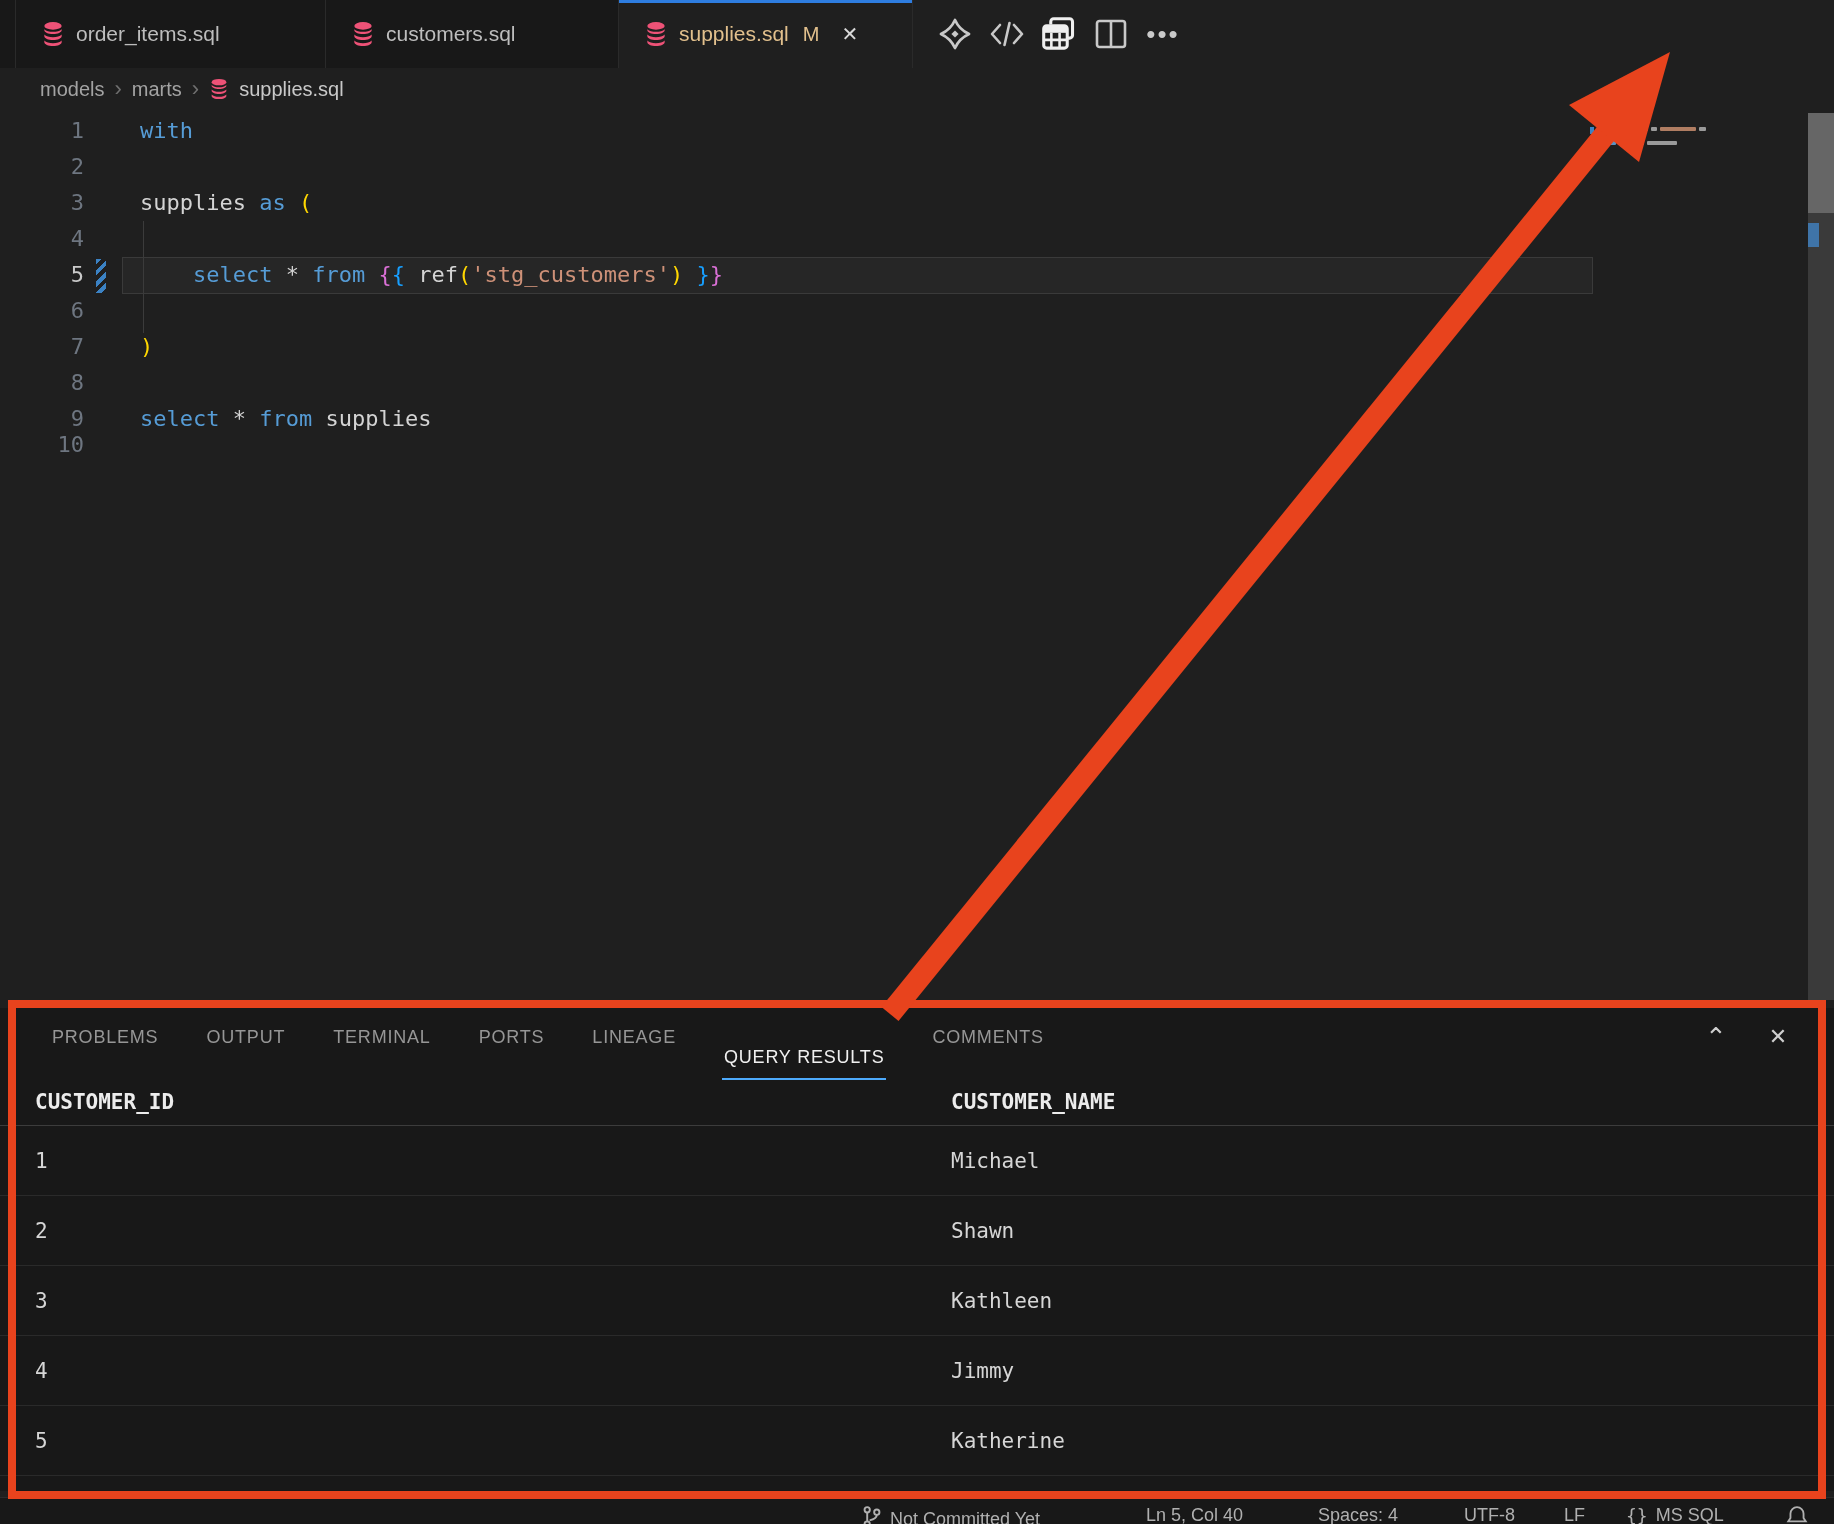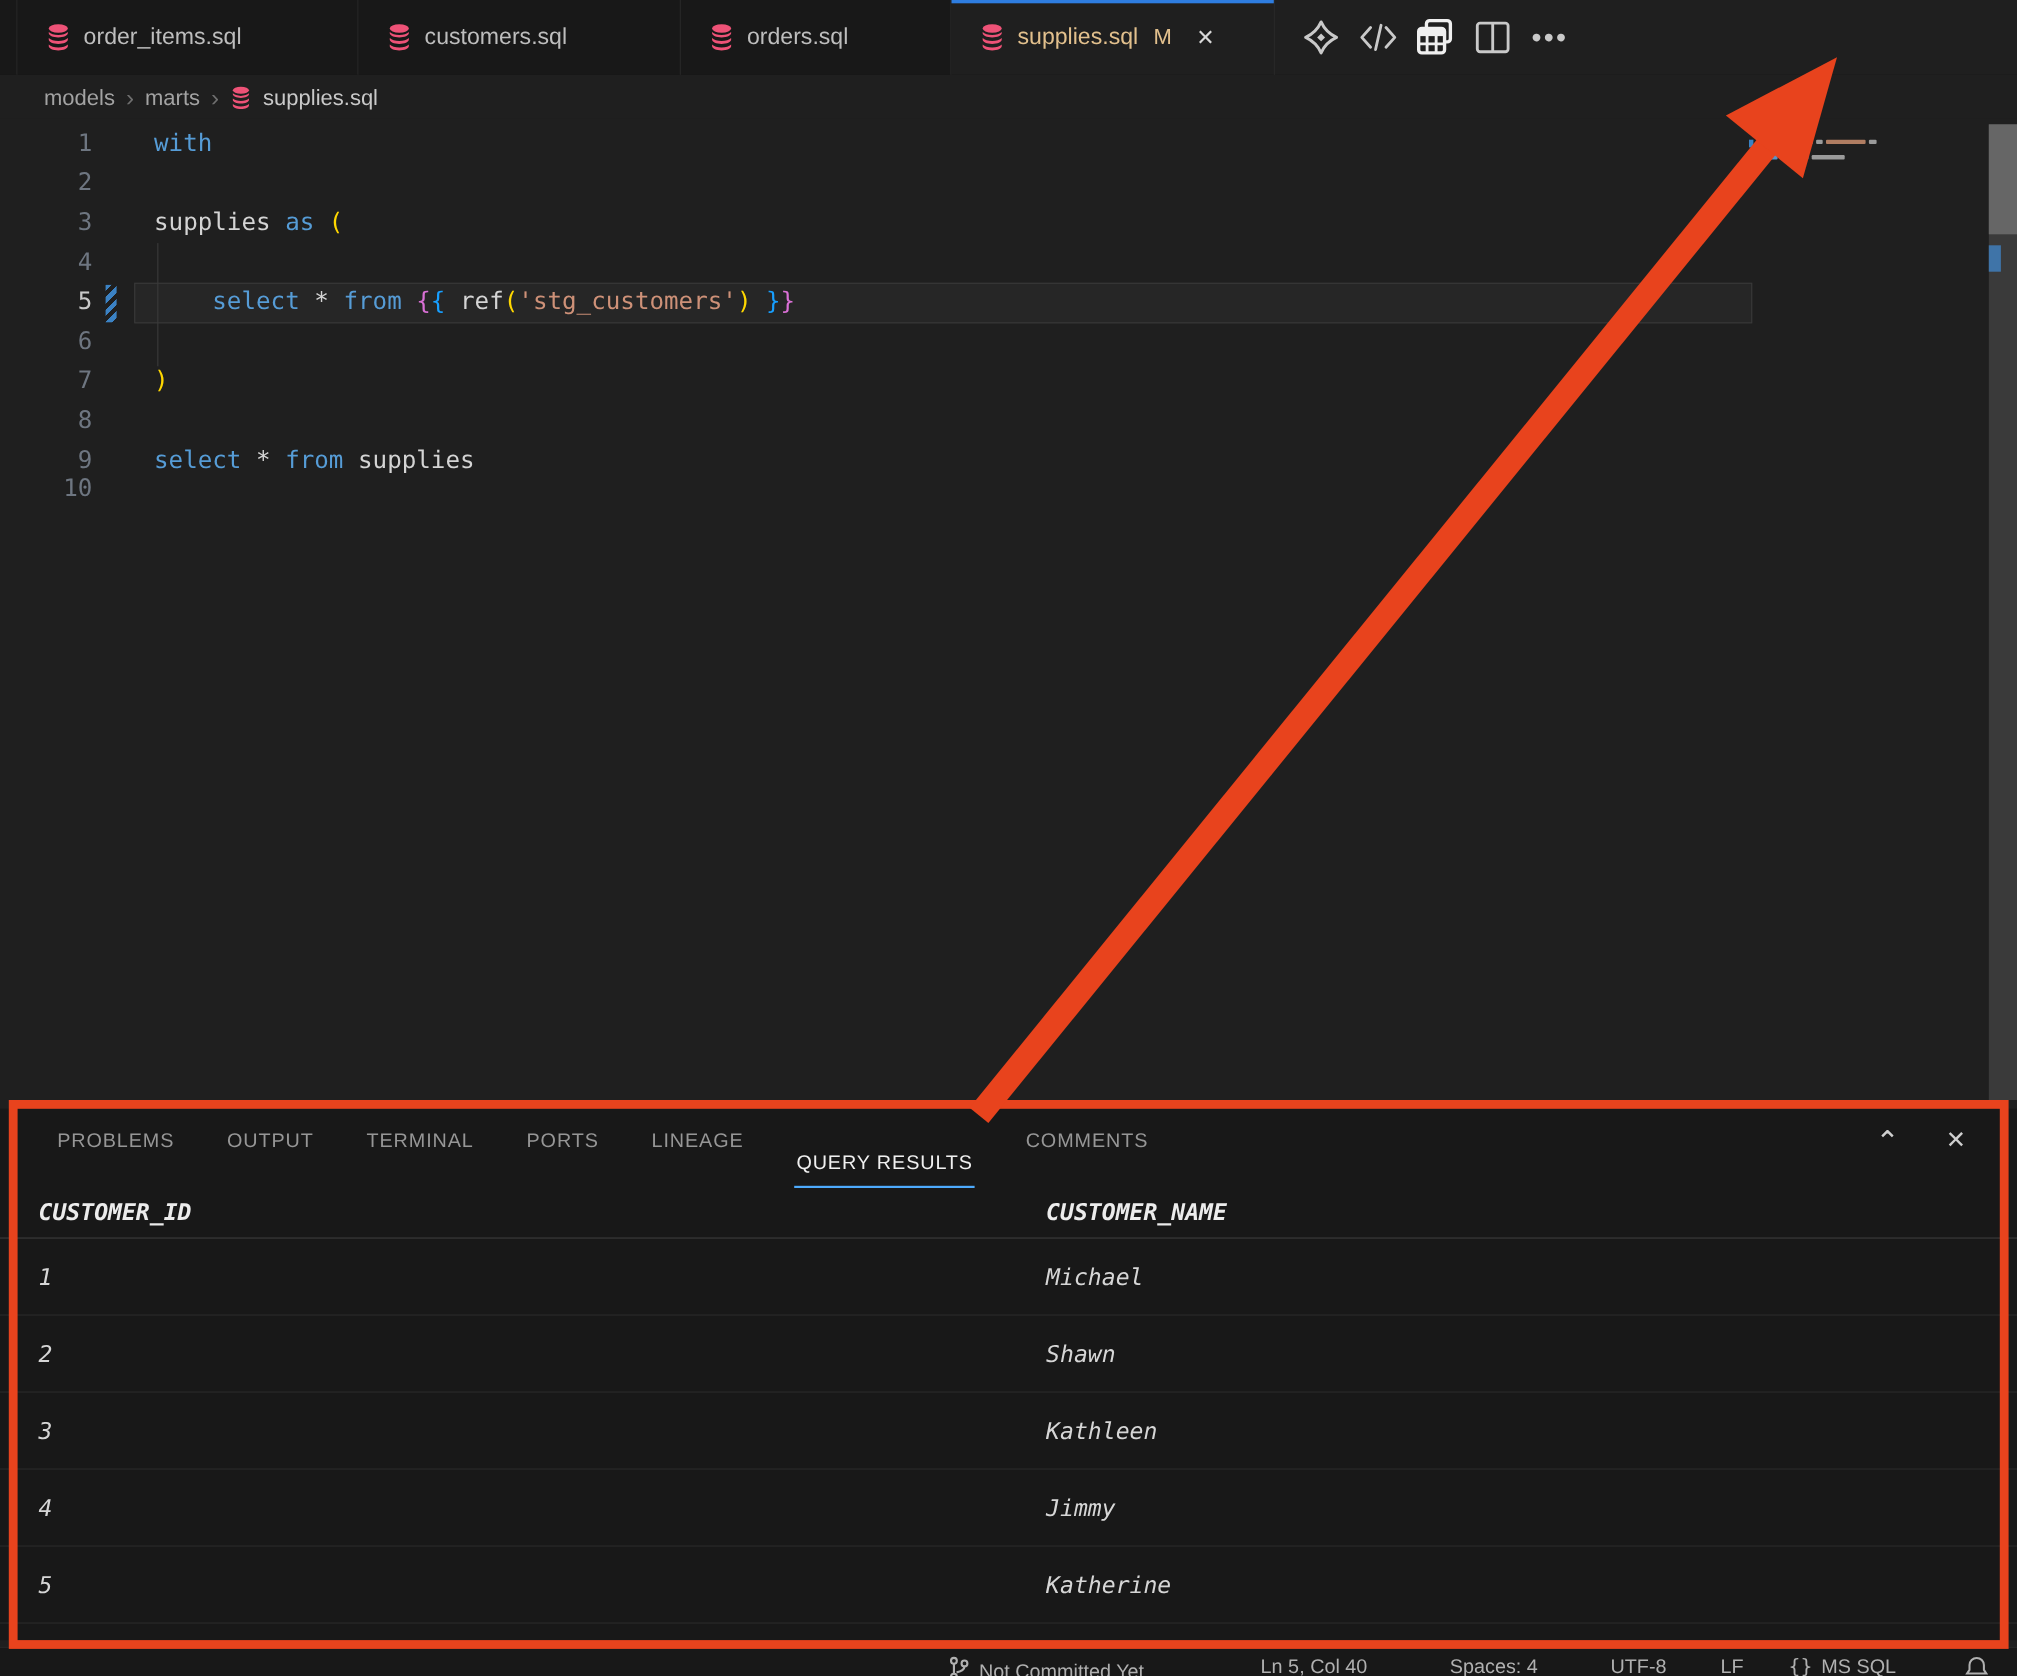--- a/index.html
+++ b/index.html
@@ -76,21 +76,21 @@
                 display:flex; align-items:center; padding-left:52px; gap:48px; }
   .panel-tab { position:relative; color:#969696; font-size:18px; letter-spacing:0.8px; height:58px;
                display:flex; align-items:center; cursor:pointer; }
   .panel-tab.active { color:#f0f0f0;margin-top:40px; }
   .panel-tab.active::after { content:""; position:absolute; left:-2px; right:-2px; bottom:6px;
                              height:2.5px; background:#4daafc; }
   .panel-actions { position:absolute; right:40px; top:0; height:58px; display:flex; gap:30px;
                    align-items:center; color:#cfcfcf; }
   .panel-actions .pa { font-size:22px; width:32px; text-align:center; }
 
-  .result-table { position:absolute; left:0; top:70px; width:1834px;font-style:italic; }
+  .result-table { position:absolute; left:0; top:70px; width:1834px; }
   .rt-header { position:relative; height:48px; border-bottom:1px solid #3c3c3c; }
   .rt-row { position:relative; height:70px; border-bottom:1px solid #2a2a2a; }
   .rt-cell { position:absolute; top:0; line-height:48px; font-family:"DejaVu Sans Mono", monospace;
              font-size:21px; color:#d6d6d6; }
   .rt-row .rt-cell { line-height:70px; }
   .rt-header .rt-cell { font-weight:bold; color:#ececec; }
   .col-id { left:35px; }
   .col-name { left:951px; }
 
   
@@ -121,29 +121,20 @@
           <span class="tab-label">order_items.sql</span>
         </div>
         <div class="tab" style="width: 293px;">
           <svg class="db-icon" viewBox="0 0 20 24">
       <ellipse cx="10" cy="4.5" rx="8" ry="3.5" fill="#ee5277"></ellipse>
       <path d="M2 8.5c0 1.9 3.6 3.5 8 3.5s8-1.6 8-3.5v-1c-1.6 1.6-4.5 2.5-8 2.5s-6.4-.9-8-2.5z" fill="#ee5277"></path>
       <path d="M2 14c0 1.9 3.6 3.5 8 3.5s8-1.6 8-3.5v-1.5c-1.6 1.6-4.5 2.5-8 2.5s-6.4-.9-8-2.5z" fill="#ee5277"></path>
       <path d="M2 19.5c0 1.9 3.6 3.5 8 3.5s8-1.6 8-3.5V18c-1.6 1.6-4.5 2.5-8 2.5S3.6 19.6 2 18z" fill="#ee5277"></path>
     </svg>
           <span class="tab-label">customers.sql</span>
-        </div>
-        <div class="tab" style="width: 246px;">
-          <svg class="db-icon" viewBox="0 0 20 24">
-      <ellipse cx="10" cy="4.5" rx="8" ry="3.5" fill="#ee5277"></ellipse>
-      <path d="M2 8.5c0 1.9 3.6 3.5 8 3.5s8-1.6 8-3.5v-1c-1.6 1.6-4.5 2.5-8 2.5s-6.4-.9-8-2.5z" fill="#ee5277"></path>
-      <path d="M2 14c0 1.9 3.6 3.5 8 3.5s8-1.6 8-3.5v-1.5c-1.6 1.6-4.5 2.5-8 2.5s-6.4-.9-8-2.5z" fill="#ee5277"></path>
-      <path d="M2 19.5c0 1.9 3.6 3.5 8 3.5s8-1.6 8-3.5V18c-1.6 1.6-4.5 2.5-8 2.5S3.6 19.6 2 18z" fill="#ee5277"></path>
-    </svg>
-          <span class="tab-label">orders.sql</span>
         </div>
         <div class="tab active" style="width: 294px;">
           <svg class="db-icon" viewBox="0 0 20 24">
       <ellipse cx="10" cy="4.5" rx="8" ry="3.5" fill="#ee5277"></ellipse>
       <path d="M2 8.5c0 1.9 3.6 3.5 8 3.5s8-1.6 8-3.5v-1c-1.6 1.6-4.5 2.5-8 2.5s-6.4-.9-8-2.5z" fill="#ee5277"></path>
       <path d="M2 14c0 1.9 3.6 3.5 8 3.5s8-1.6 8-3.5v-1.5c-1.6 1.6-4.5 2.5-8 2.5s-6.4-.9-8-2.5z" fill="#ee5277"></path>
       <path d="M2 19.5c0 1.9 3.6 3.5 8 3.5s8-1.6 8-3.5V18c-1.6 1.6-4.5 2.5-8 2.5S3.6 19.6 2 18z" fill="#ee5277"></path>
     </svg>
           <span class="tab-label">supplies.sql</span>
           <span class="m-badge">M</span>

